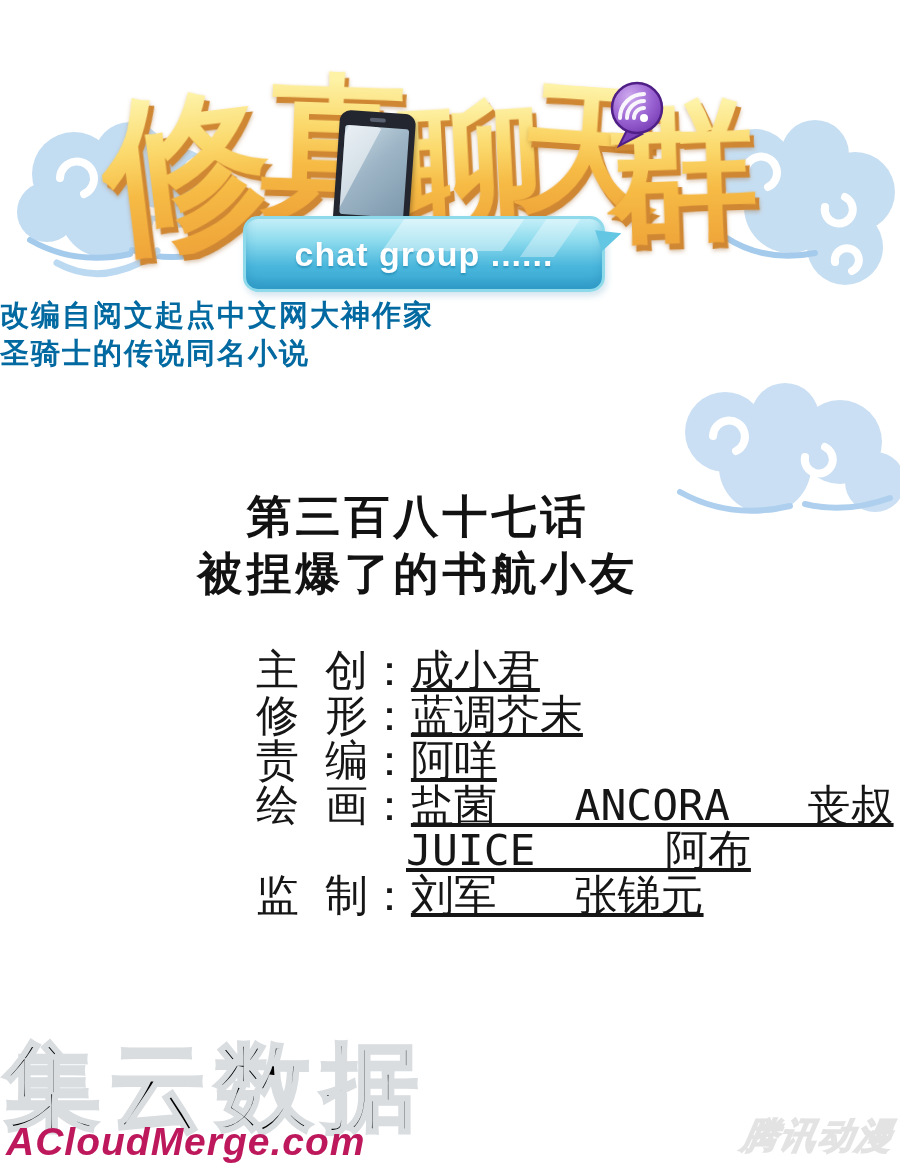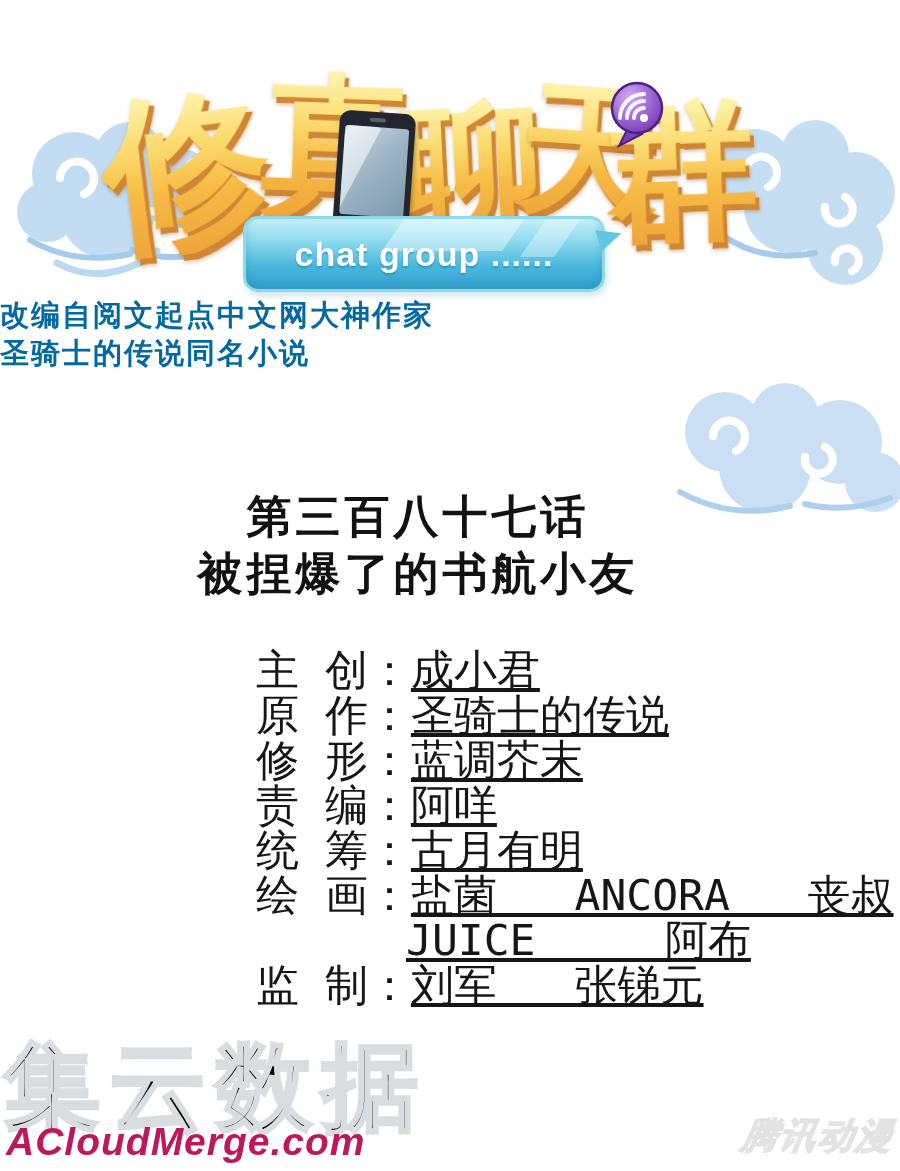--- a/index.html
+++ b/index.html
@@ -186,36 +186,28 @@
     <div>第三百八十七话</div>
     <div>被捏爆了的书航小友</div>
   </div>
 
   <div class="credits">
     <div class="credit-row">
       <span class="credit-label">主 创：</span>
       <span class="credit-value">成小君</span>
     </div>
     <div class="credit-row">
-      <span class="credit-label">原 作：</span>
-      <span class="credit-value">圣骑士的传说</span>
-    </div>
-    <div class="credit-row">
       <span class="credit-label">修 形：</span>
       <span class="credit-value">蓝调芥末</span>
     </div>
     <div class="credit-row">
       <span class="credit-label">责 编：</span>
       <span class="credit-value">阿咩</span>
     </div>
     <div class="credit-row">
-      <span class="credit-label">统 筹：</span>
-      <span class="credit-value">古月有明</span>
-    </div>
-    <div class="credit-row">
       <span class="credit-label">绘 画：</span>
       <span class="credit-value">盐菌   ANCORA   丧叔</span>
     </div>
     <div class="credit-row">
       <span class="credit-label"></span>
       <span class="credit-value">JUICE     阿布</span>
     </div>
     <div class="credit-row">
       <span class="credit-label">监 制：</span>
       <span class="credit-value">刘军   张锑元</span>

